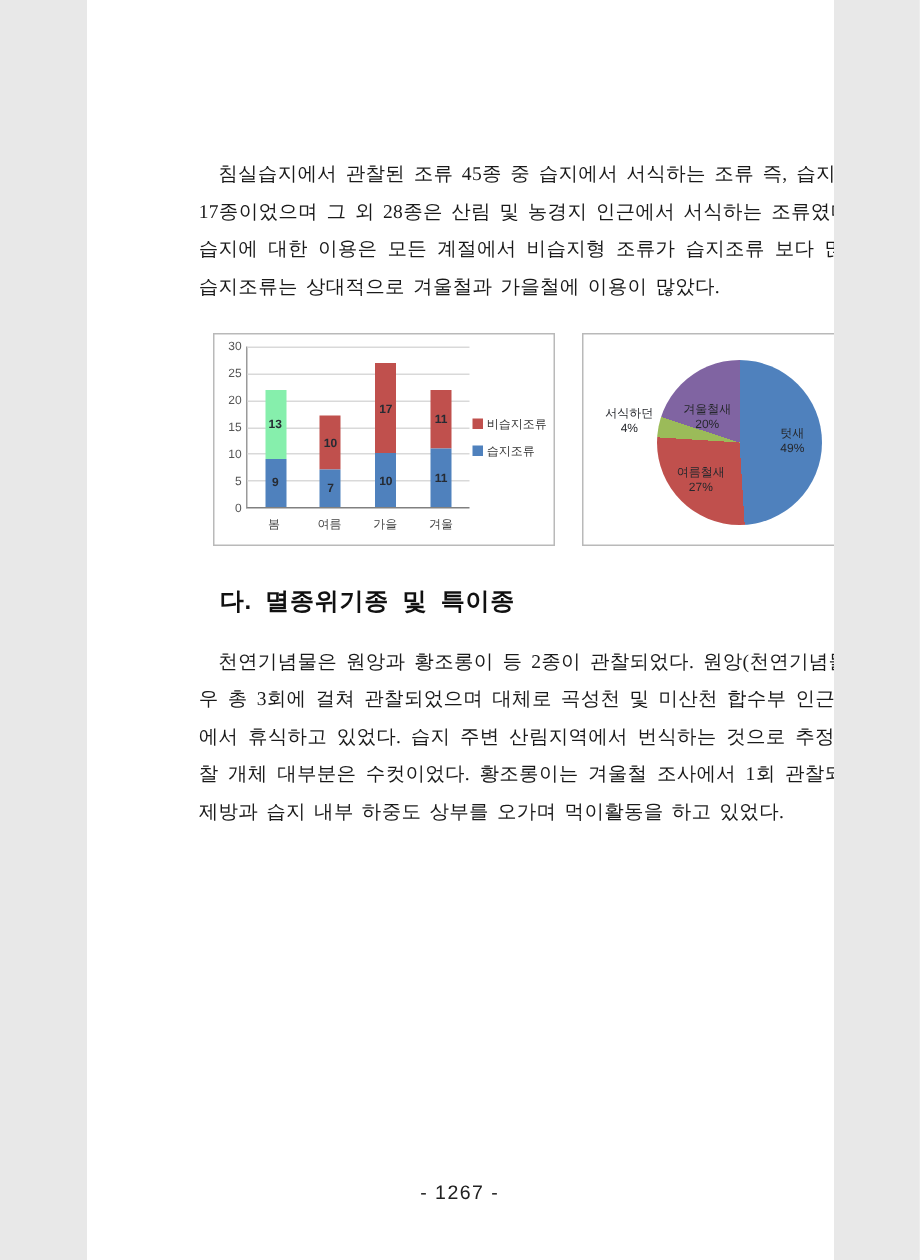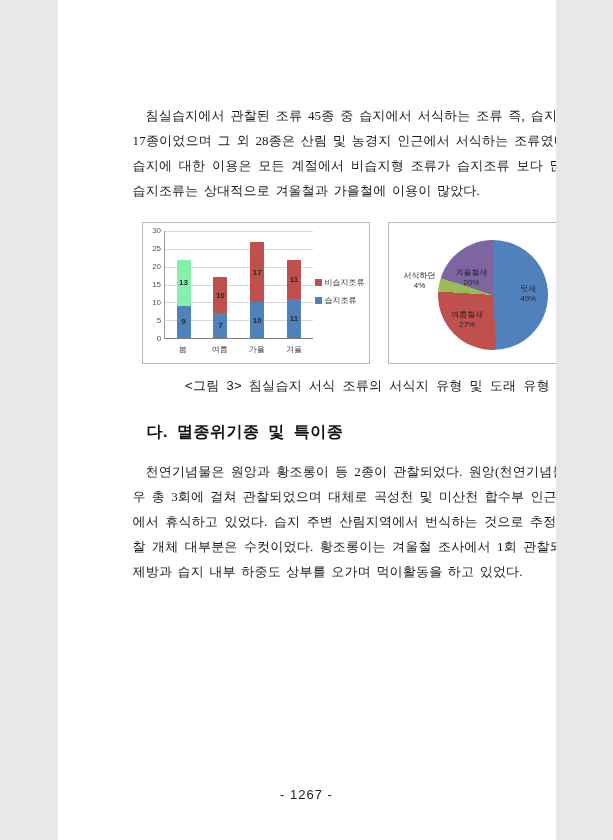--- a/index.html
+++ b/index.html
@@ -162,21 +162,20 @@
             <div>4%</div>
           </div>
           <div class="pie-label" style="left: 82.9867px; top: 43.0776px; margin-top: 12px;">
             <div>겨울철새</div>
             <div>20%</div>
           </div>
         </div>
 
     </div>
 
-    <div class="caption">&lt;그림 3&gt; 침실습지 서식 조류의 서식지 유형 및 도래 유형</div>
 
     <h3 class="heading">다. 멸종위기종 및 특이종</h3>
 
 
     <p class="body-text">천연기념물은 원앙과 황조롱이 등 2종이 관찰되었다. 원앙(천연기념물)의 경우 총 3회에 걸쳐 관찰되었으며 대체로 곡성천 및 미산천 합수부 인근 모래톱에서 휴식하고 있었다. 습지 주변 산림지역에서 번식하는 것으로 추정되며 관찰 개체 대부분은 수컷이었다. 황조롱이는 겨울철 조사에서 1회 관찰되었으며 제방과 습지 내부 하중도 상부를 오가며 먹이활동을 하고 있었다.</p>
 
   </div>
 
   <div class="page-number">- 1267 -</div>
 </div>

